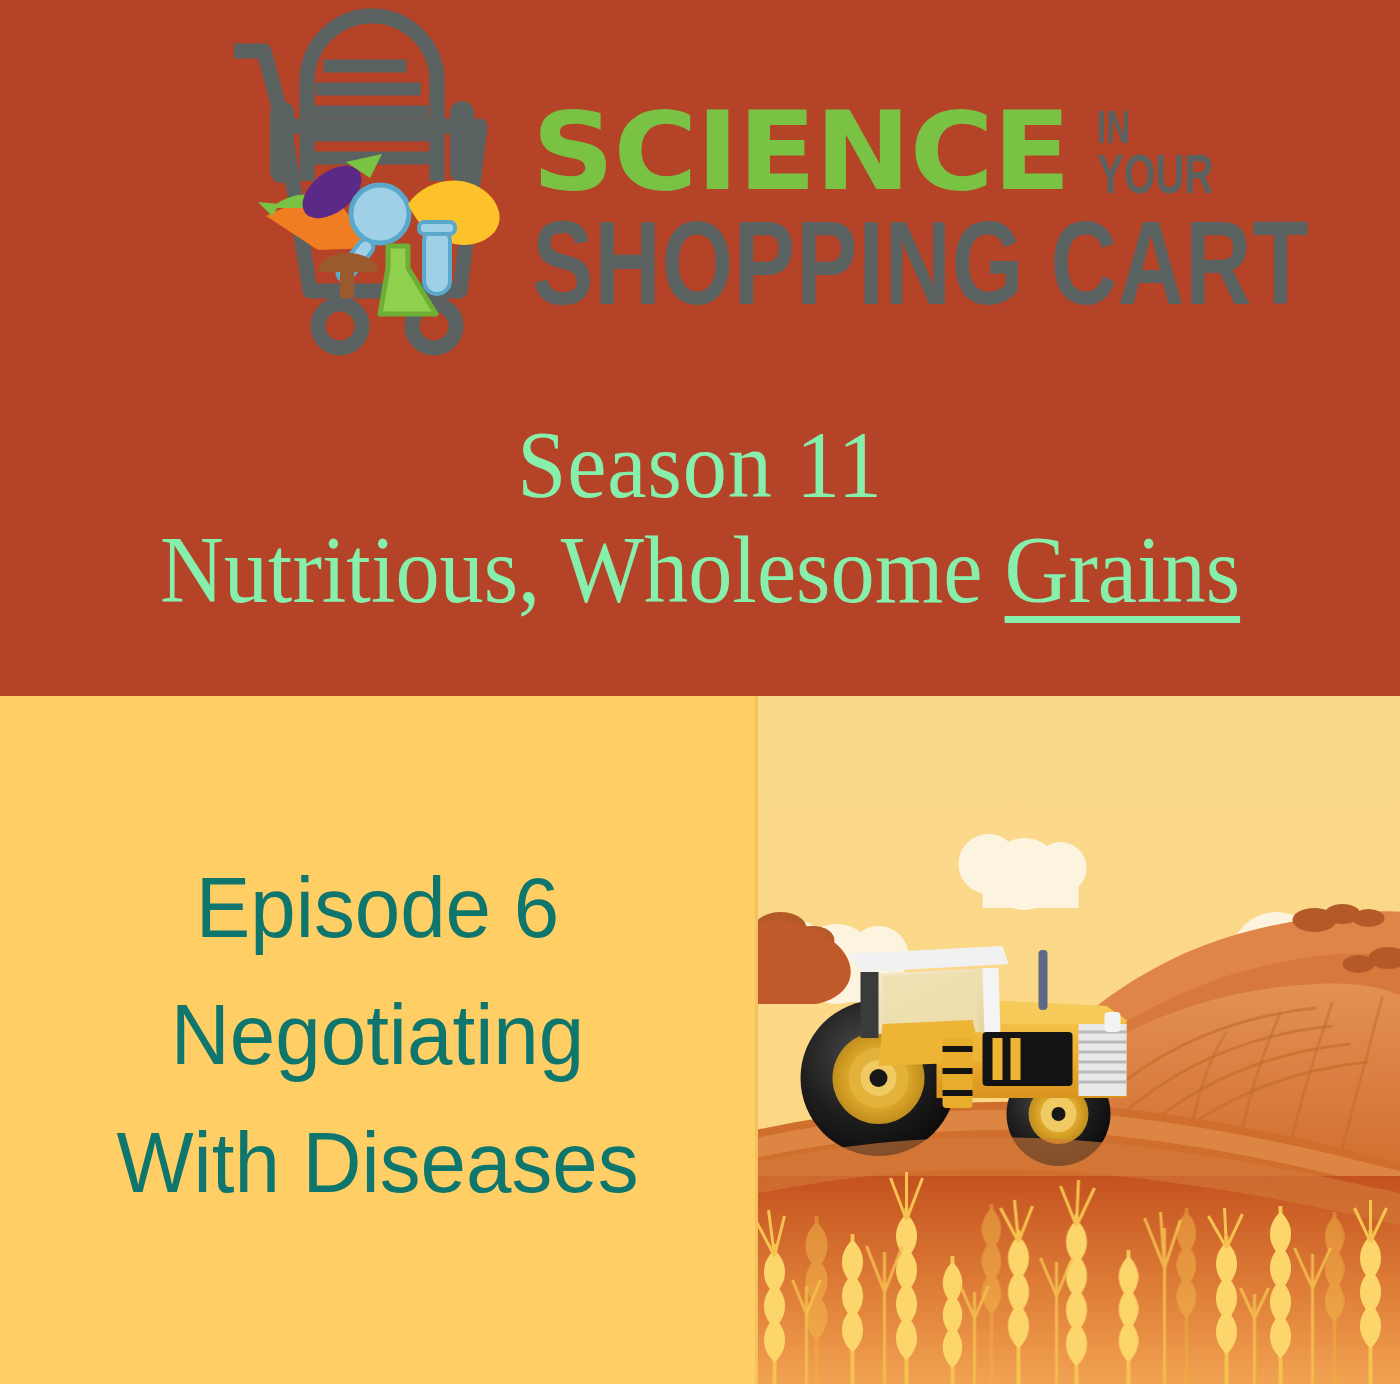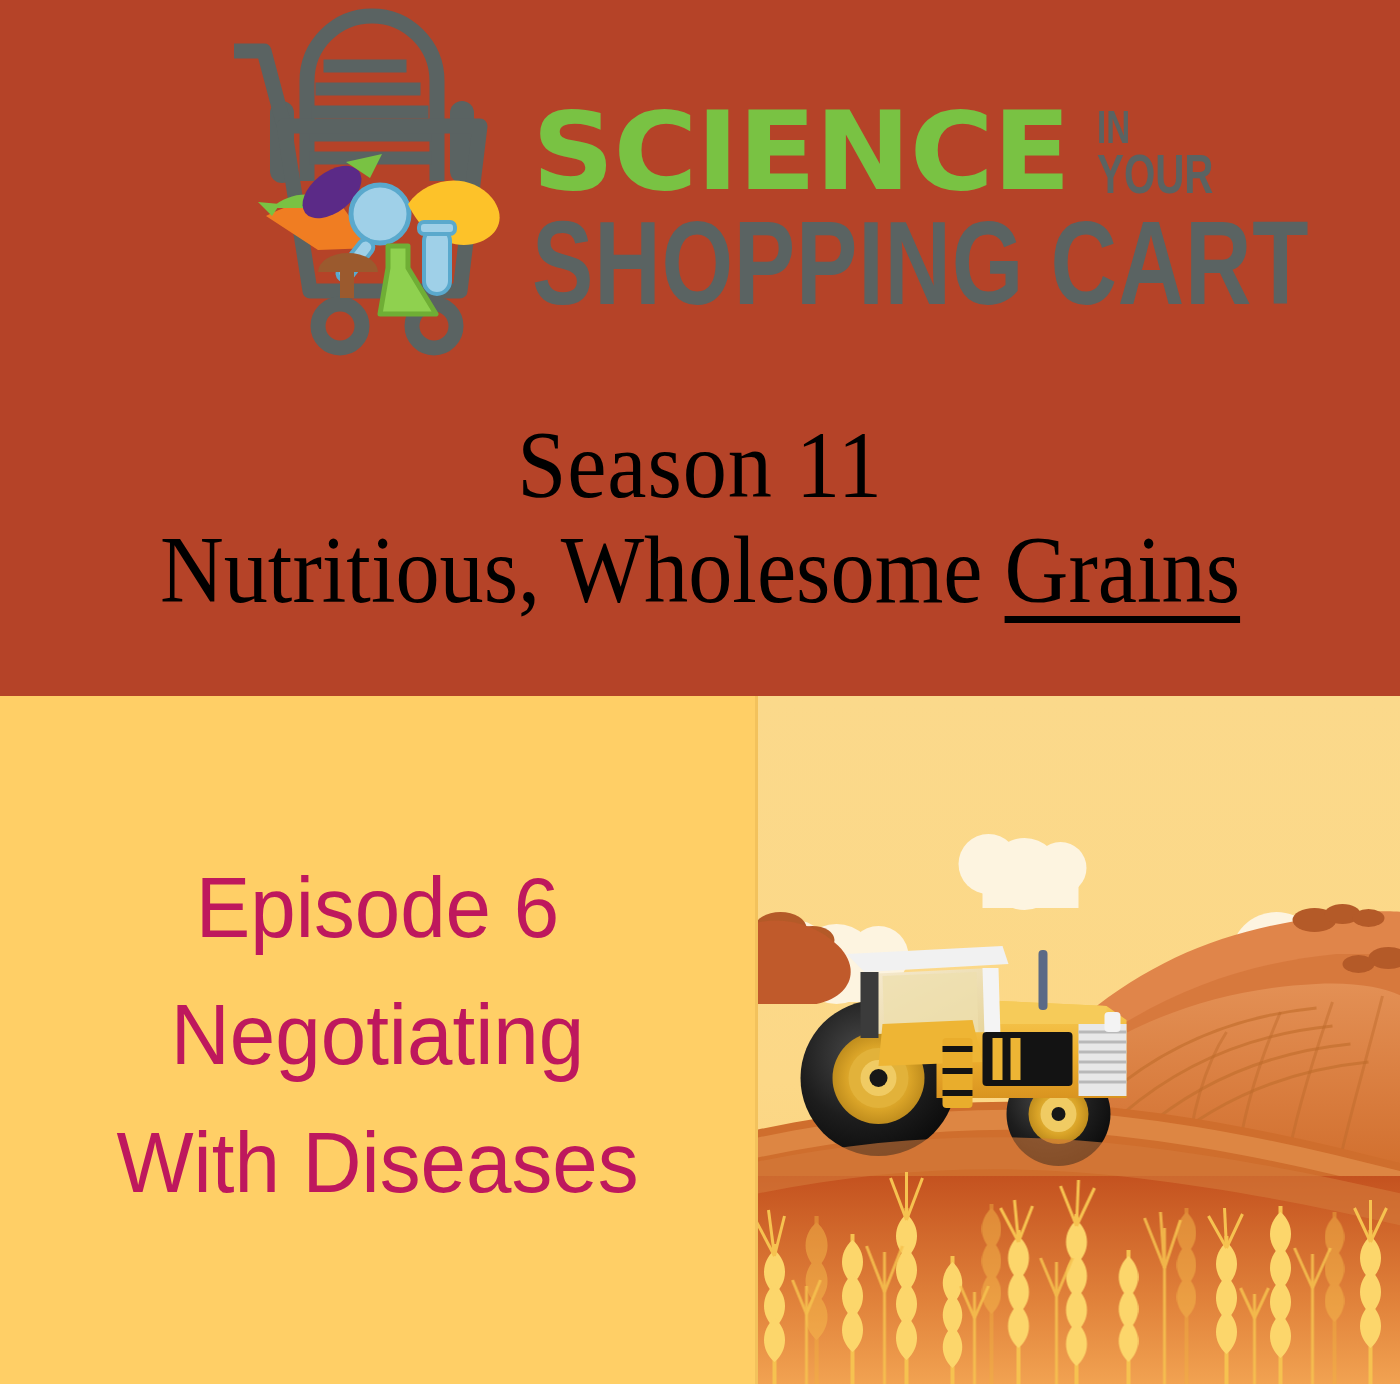--- a/index.html
+++ b/index.html
@@ -86,21 +86,21 @@
     transform: scaleX(0.78);
     transform-origin: left top;
   }
 
   
   .season-block {
     position: absolute;
     left: 0; top: 415px;
     width: 1400px;
     text-align: center;
-    color: #000000;
+    color: #86efac;
     font-family: "Liberation Serif", "DejaVu Serif", serif;
   }
   .season-line1 {
     font-size: 96px;
     line-height: 1.05;
     letter-spacing: 1px;
     transform: scaleX(0.92);
   }
   .season-line2 {
     font-size: 96px;
@@ -120,21 +120,21 @@
     position: absolute;
     left: 0; top: 696px;
     width: 755px; height: 704px;
     background: #ffcf66;
   }
   .episode-block {
     position: absolute;
     left: 0; top: 148px;
     width: 755px;
     text-align: center;
-    color: #be185d;
+    color: #0f766e;
     font-family: "Liberation Sans Narrow", "Liberation Sans", sans-serif;
     font-weight: 400;
   }
   .episode-line {
     font-size: 86px;
     line-height: 1.48;
     white-space: nowrap;
     transform: scaleX(0.95);
   }
 

